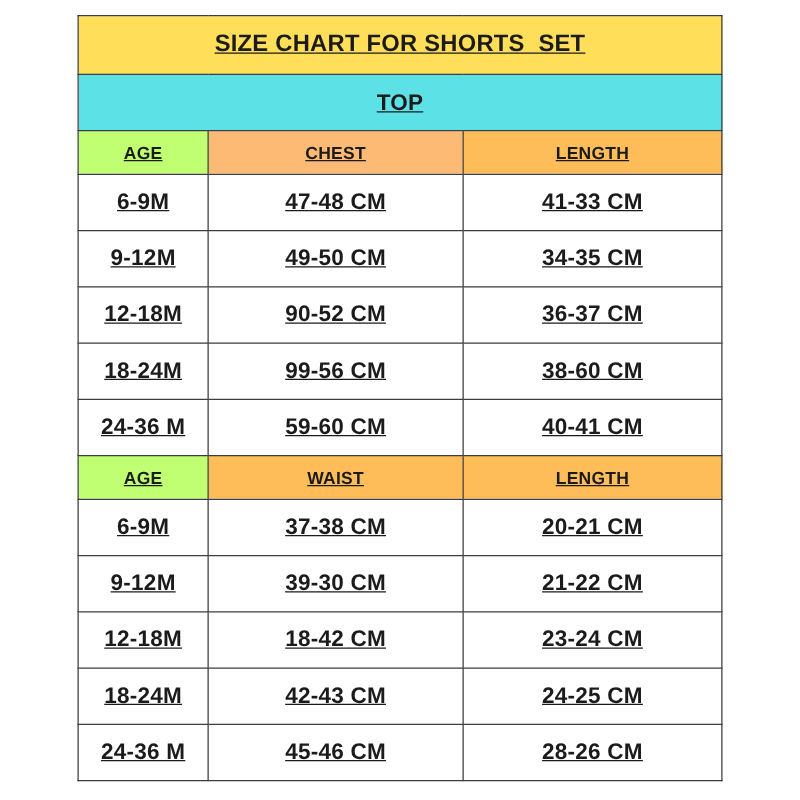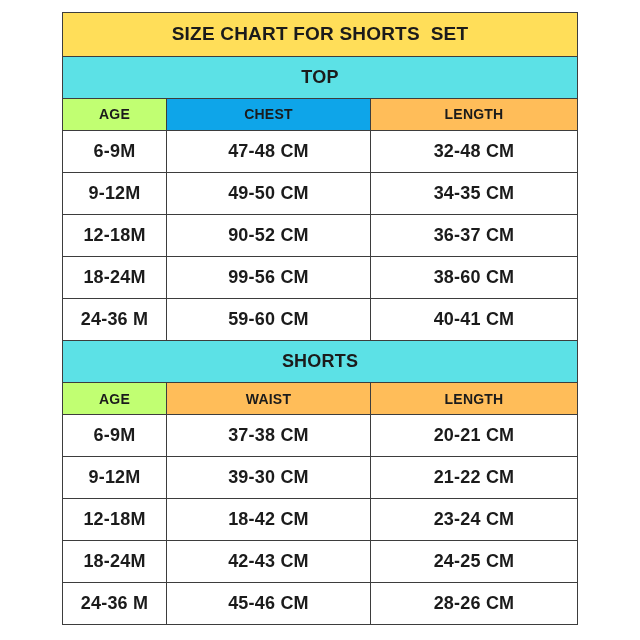--- a/index.html
+++ b/index.html
@@ -26,20 +26,21 @@
   }
   td {
     border: 1.5px solid #3d3d3d;
     text-align: center;
     vertical-align: middle;
     font-weight: bold;
     font-size: 18px;
     letter-spacing: 0.2px;
     padding: 0;
     background: #ffffff;
+    text-decoration: underline;
   }
   td.title-cell {
     font-size: 19px;
     white-space: pre;
   }
   td.section-cell {
     font-size: 18px;
   }
   td.col-header {
     font-size: 14px;
@@ -60,28 +61,28 @@
         <tr>
       <td colspan="3" class="title-cell" style="background-color: rgb(255, 222, 89);">SIZE CHART FOR SHORTS  SET</td>
     </tr>
 
     <tr>
       <td colspan="3" class="section-cell" style="background-color: rgb(92, 225, 230);">TOP</td>
     </tr>
 
     <tr>
       <td class="col-header" style="background-color: rgb(193, 255, 114);">AGE</td>
-      <td class="col-header" style="background-color: #0ea5e9;">CHEST</td>
+      <td class="col-header" style="background-color: #fdba74;">CHEST</td>
       <td class="col-header" style="background-color: rgb(255, 189, 89);">LENGTH</td>
     </tr>
 
     <tr>
       <td>6-9M</td>
       <td>47-48 CM</td>
-      <td>32-48 CM</td>
+      <td>41-33 CM</td>
     </tr>
     <tr>
       <td>9-12M</td>
       <td>49-50 CM</td>
       <td>34-35 CM</td>
     </tr>
     <tr>
       <td>12-18M</td>
       <td>90-52 CM</td>
       <td>36-37 CM</td>
@@ -90,23 +91,20 @@
       <td>18-24M</td>
       <td>99-56 CM</td>
       <td>38-60 CM</td>
     </tr>
     <tr>
       <td>24-36 M</td>
       <td>59-60 CM</td>
       <td>40-41 CM</td>
     </tr>
 
-    <tr>
-      <td colspan="3" class="section-cell" style="background-color: rgb(92, 225, 230);">SHORTS</td>
-    </tr>
 
     <tr>
       <td class="col-header" style="background-color: rgb(193, 255, 114);">AGE</td>
       <td class="col-header" style="background-color: rgb(255, 189, 89);">WAIST</td>
       <td class="col-header" style="background-color: rgb(255, 189, 89);">LENGTH</td>
     </tr>
 
     <tr>
       <td>6-9M</td>
       <td>37-38 CM</td>

